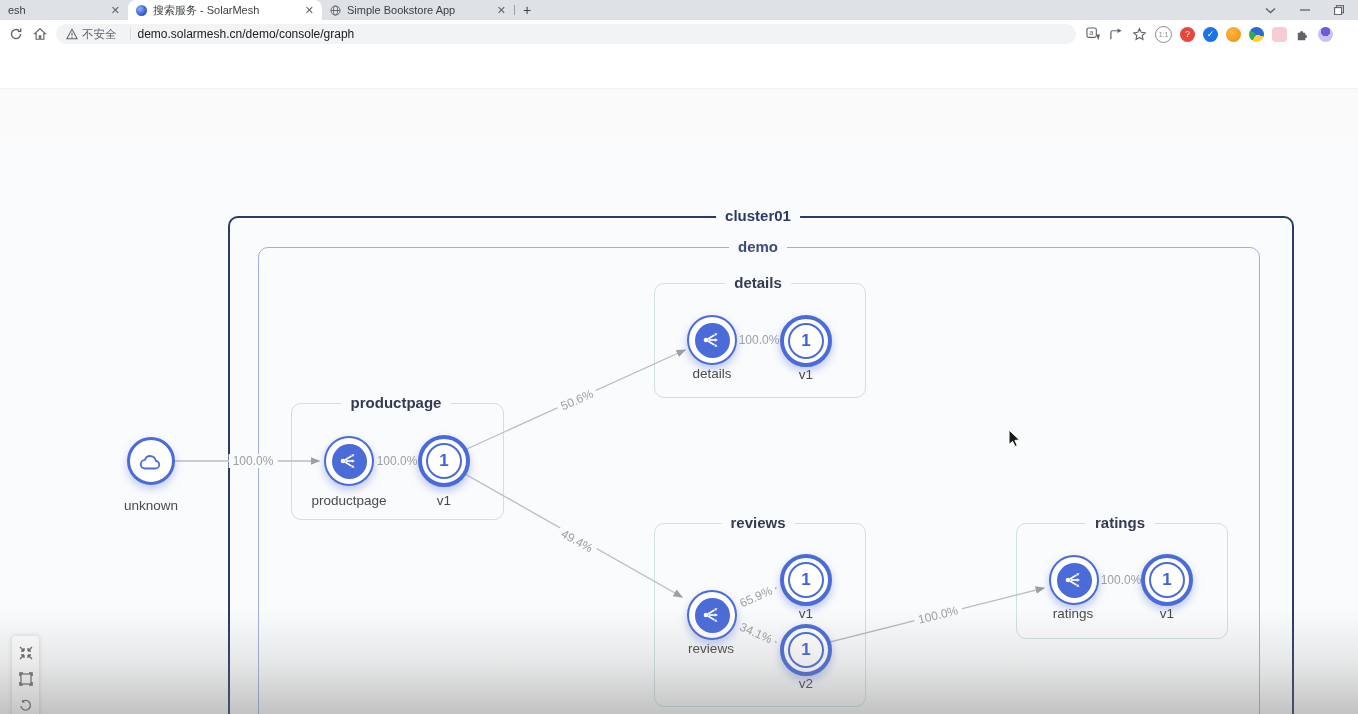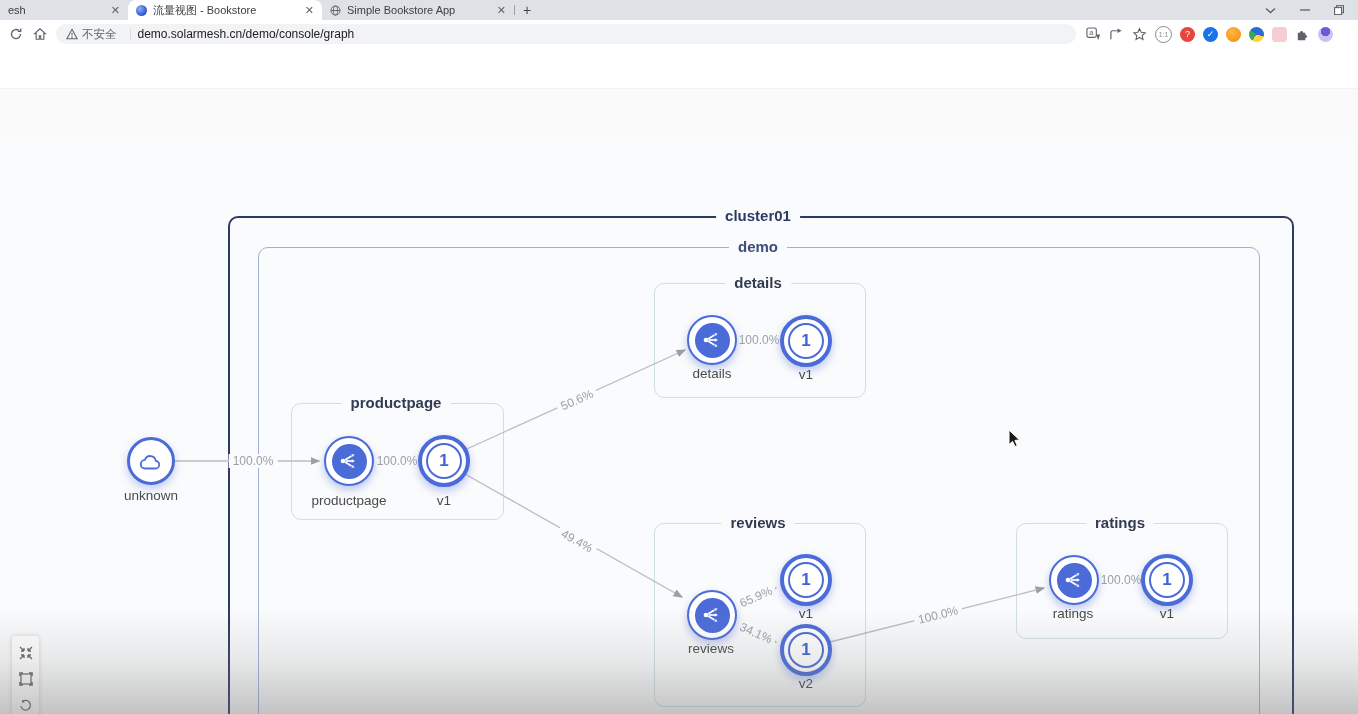--- a/index.html
+++ b/index.html
@@ -63,21 +63,21 @@
 </head>
 <body>
 
 <div class="tabstrip">
   <div class="tab tab-partial">
     <span>esh</span>
     <span class="x">✕</span>
   </div>
   <div class="tab tab-active">
     <span class="fav fav-solar"></span>
-    <span style="white-space:nowrap;overflow:hidden;">流量视图 - Bookstore</span>
+    <span style="white-space:nowrap;overflow:hidden;">搜索服务 - SolarMesh</span>
     <span class="x">✕</span>
   </div>
   <div class="tab tab-plain">
     <svg class="fav" viewBox="0 0 12 12" width="11" height="11">
         <circle cx="6" cy="6" r="5" fill="none" stroke="#5f6368" stroke-width="1"></circle>
         <ellipse cx="6" cy="6" rx="2.3" ry="5" fill="none" stroke="#5f6368" stroke-width="1"></ellipse>
         <line x1="1" y1="6" x2="11" y2="6" stroke="#5f6368" stroke-width="1"></line>
       </svg>
     <span style="white-space:nowrap;overflow:hidden;">Simple Bookstore App</span>
     <span class="x">✕</span>
@@ -243,21 +243,21 @@
   <div class="boxtitle t-group" style="left:758px;top:376px">reviews</div>
   <div class="boxtitle t-group" style="left:1120px;top:376px">ratings</div>
 
   <div class="circwrap" style="left:151px;top:323px">
     <div class="cloud-outer">
       <svg width="24" height="19" viewBox="0 0 24 19">
         <path d="M6.2 16.5a4.3 4.3 0 0 1-.3-8.6 5.6 5.6 0 0 1 10.9 1.1 3.6 3.6 0 0 1-.6 7.5z" fill="none" stroke="#4b6cd8" stroke-width="1.8" stroke-linejoin="round"></path>
       </svg>
     </div>
   </div>
-  <div class="nlabel" style="left:151px;top:350px">unknown</div>
+  <div class="nlabel" style="left:151px;top:360px">unknown</div>
 
   <div class="circwrap" style="left:349px;top:323px">
     <div class="svc-outer">
         <div class="svc-disc">
       <svg width="22" height="22" viewBox="0 0 22 22">
         <circle cx="5" cy="11" r="2.3" fill="#fff"></circle>
         <line x1="7" y1="10" x2="13.5" y2="6" stroke="#fff" stroke-width="1.7"></line>
             <polygon points="16.5,4.2 13.2,4.6 14.9,7.1" fill="#fff"></polygon>
         <line x1="8" y1="11" x2="14" y2="11" stroke="#fff" stroke-width="1.7"></line>
             <polygon points="17,11 13.8,9.3 13.8,12.7" fill="#fff"></polygon>

